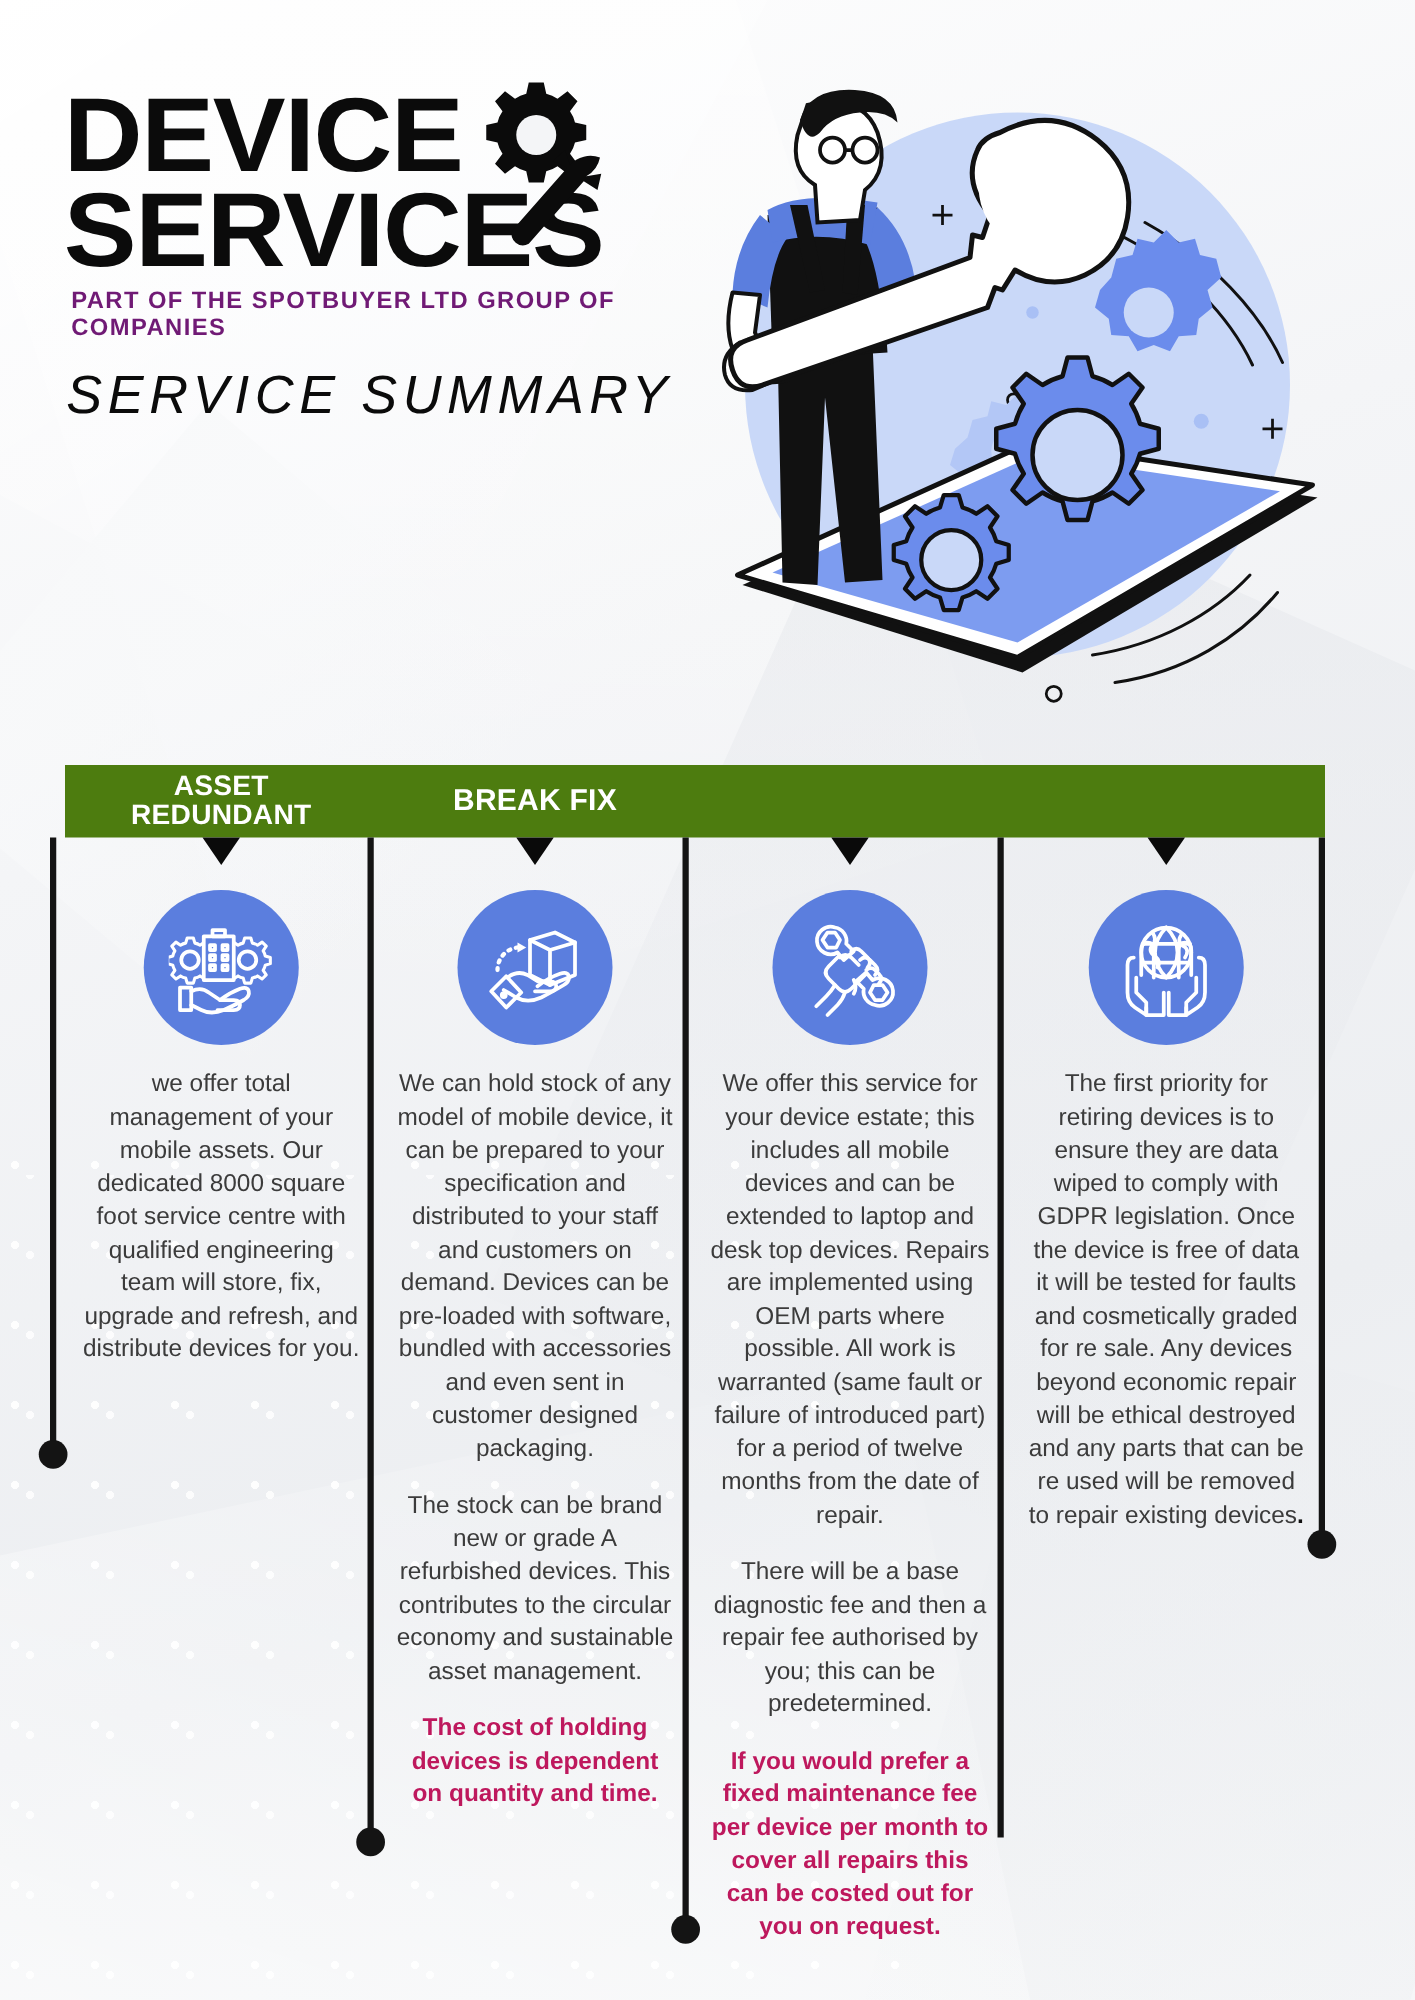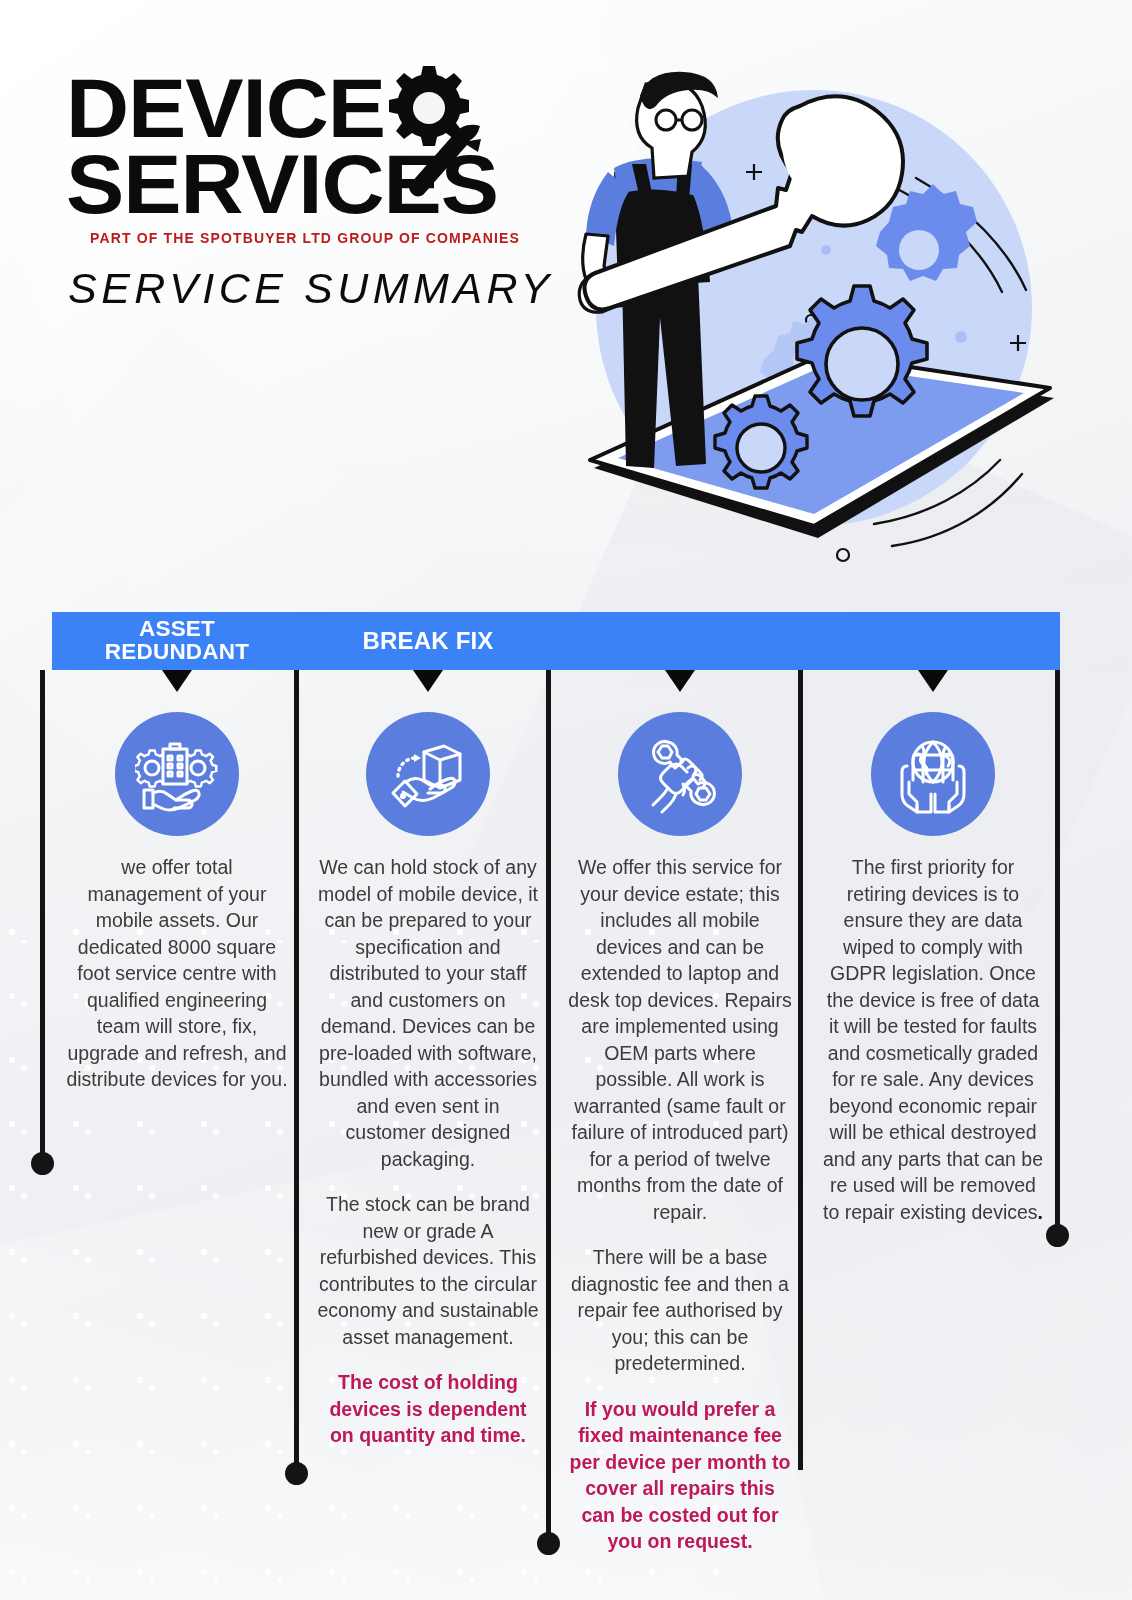--- a/index.html
+++ b/index.html
@@ -34,46 +34,46 @@
   .facet { position:absolute; background:rgba(255,255,255,.55); }
   .f1 { width:700px; height:700px; left:-180px; top:-260px; transform:rotate(28deg); background:linear-gradient(120deg,rgba(255,255,255,.85),rgba(255,255,255,0)); }
   .f2 { width:620px; height:900px; left:60px; top:-120px; transform:rotate(-18deg); background:linear-gradient(200deg,rgba(255,255,255,.5),rgba(255,255,255,0)); }
   .f3 { width:540px; height:760px; left:520px; top:420px; transform:rotate(24deg); background:linear-gradient(160deg,rgba(230,232,236,.6),rgba(255,255,255,0)); }
   .f4 { width:900px; height:520px; left:-120px; top:1180px; transform:rotate(-12deg); background:linear-gradient(30deg,rgba(255,255,255,.75),rgba(255,255,255,0)); }
   .f5 { width:420px; height:620px; left:760px; top:1080px; transform:rotate(16deg); background:linear-gradient(210deg,rgba(236,238,241,.75),rgba(255,255,255,0)); }
   .f6 { width:380px; height:380px; left:0px; top:400px; transform:rotate(40deg); background:linear-gradient(90deg,rgba(248,249,250,.9),rgba(255,255,255,0)); }
 
   
   #content { position:relative; z-index:2; }
-  .logo-block { position:absolute; left:66px; top:72px; width:500px; }
+  .logo-block { position:absolute; left:51px; top:72px; width:500px; }
   .logo-line {
     font-family:"Liberation Sans", sans-serif;
     font-weight:bold;
     color:#0b0b0b;
     letter-spacing:-1px;
     line-height:.86;
   }
   .logo-device { font-size:84px; transform:scaleX(1.04); transform-origin:left; }
   .logo-services { font-size:84px; transform:scaleX(1.04); transform-origin:left; margin-top:4px;}
   .logo-sub {
-    font-size:14px; font-weight:bold; letter-spacing:1.15px;
-    color:#b91c1c; margin-top:10px; margin-left:24px;
+    font-size:19px; font-weight:bold; letter-spacing:1.15px;
+    color:#701a75; margin-top:10px; margin-left:6px;
   }
   .logo-summary {
     font-size:43px; font-weight:normal; font-style:italic;
     letter-spacing:4.5px; color:#0b0b0b; margin-top:18px; margin-left:2px;
   }
 
   
   .hero { position:absolute; left:556px; top:68px; width:500px; height:510px; }
 
   
   .band { position:absolute; left:52px; top:612px; width:1008px; }
   .header-bar {
-    background:#3b82f6; height:58px; display:flex; width:100%;
+    background:#4d7c0f; height:58px; display:flex; width:100%;
     align-items:center;
   }
   .hdr {
     color:#ffffff; text-align:center; font-weight:bold;
     font-size:22.5px; line-height:1.02; letter-spacing:.2px;
     display:flex; align-items:center; justify-content:center; height:100%;
   }
   .hdr-1 { width:250px; }
   .hdr-2 { width:252px; font-size:24px; }
   .hdr-3 { width:252px; font-size:24px; }

